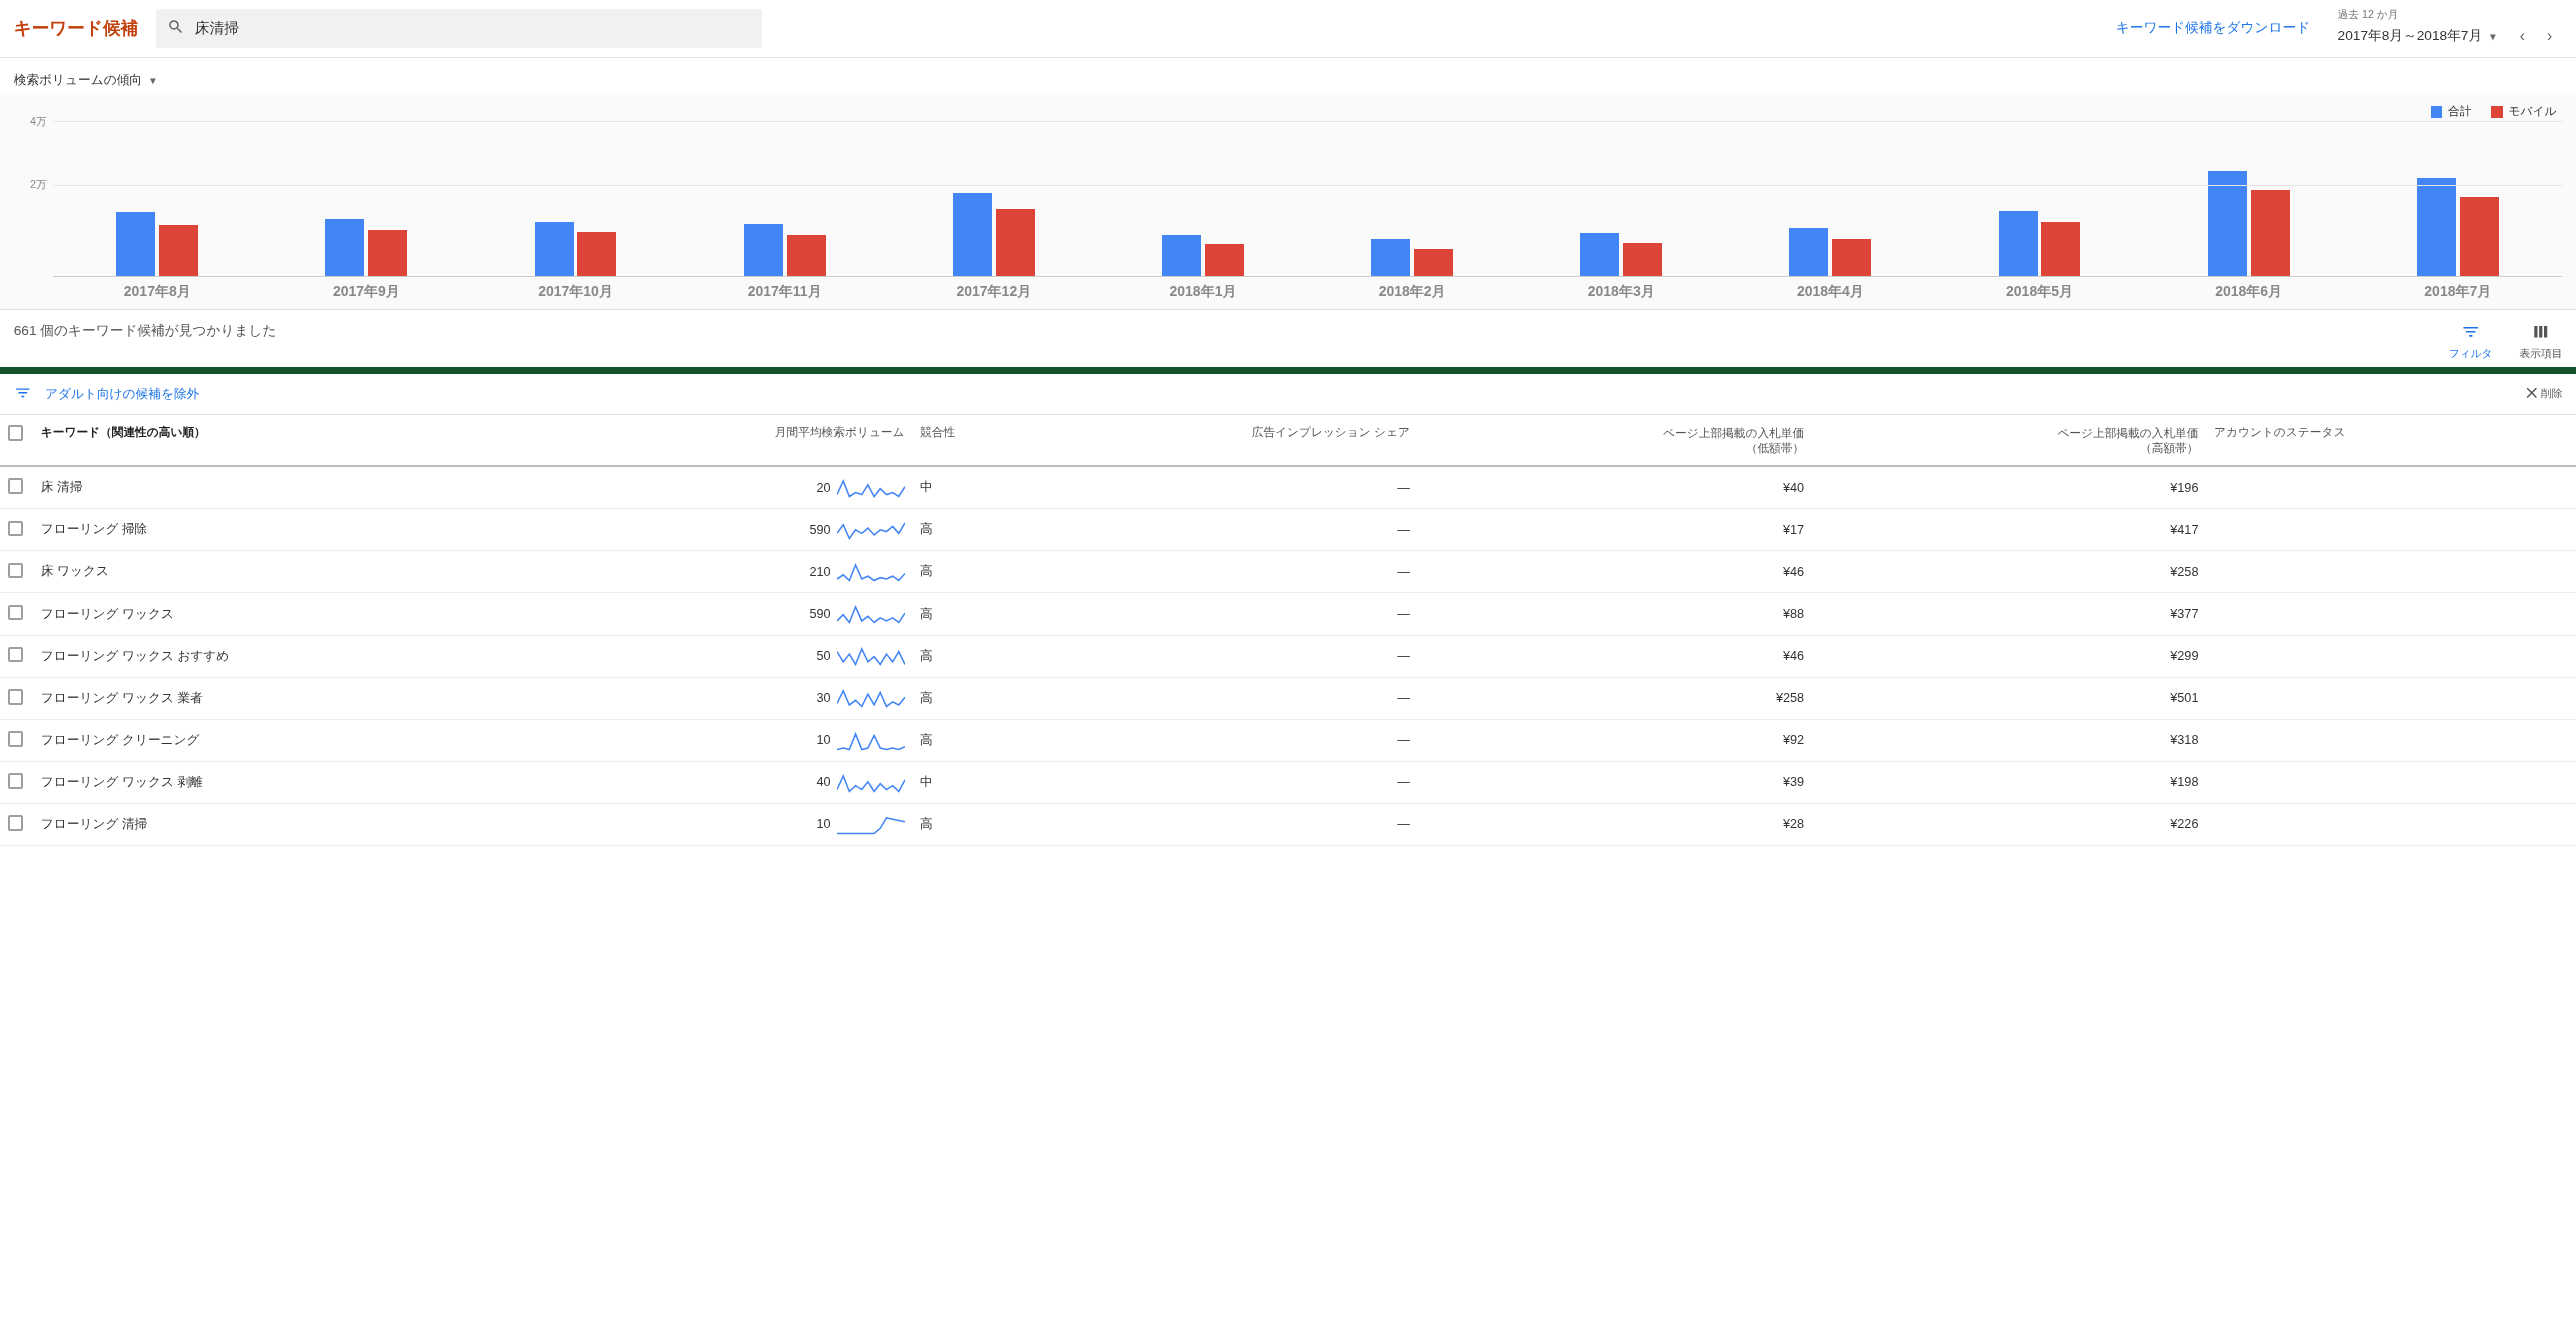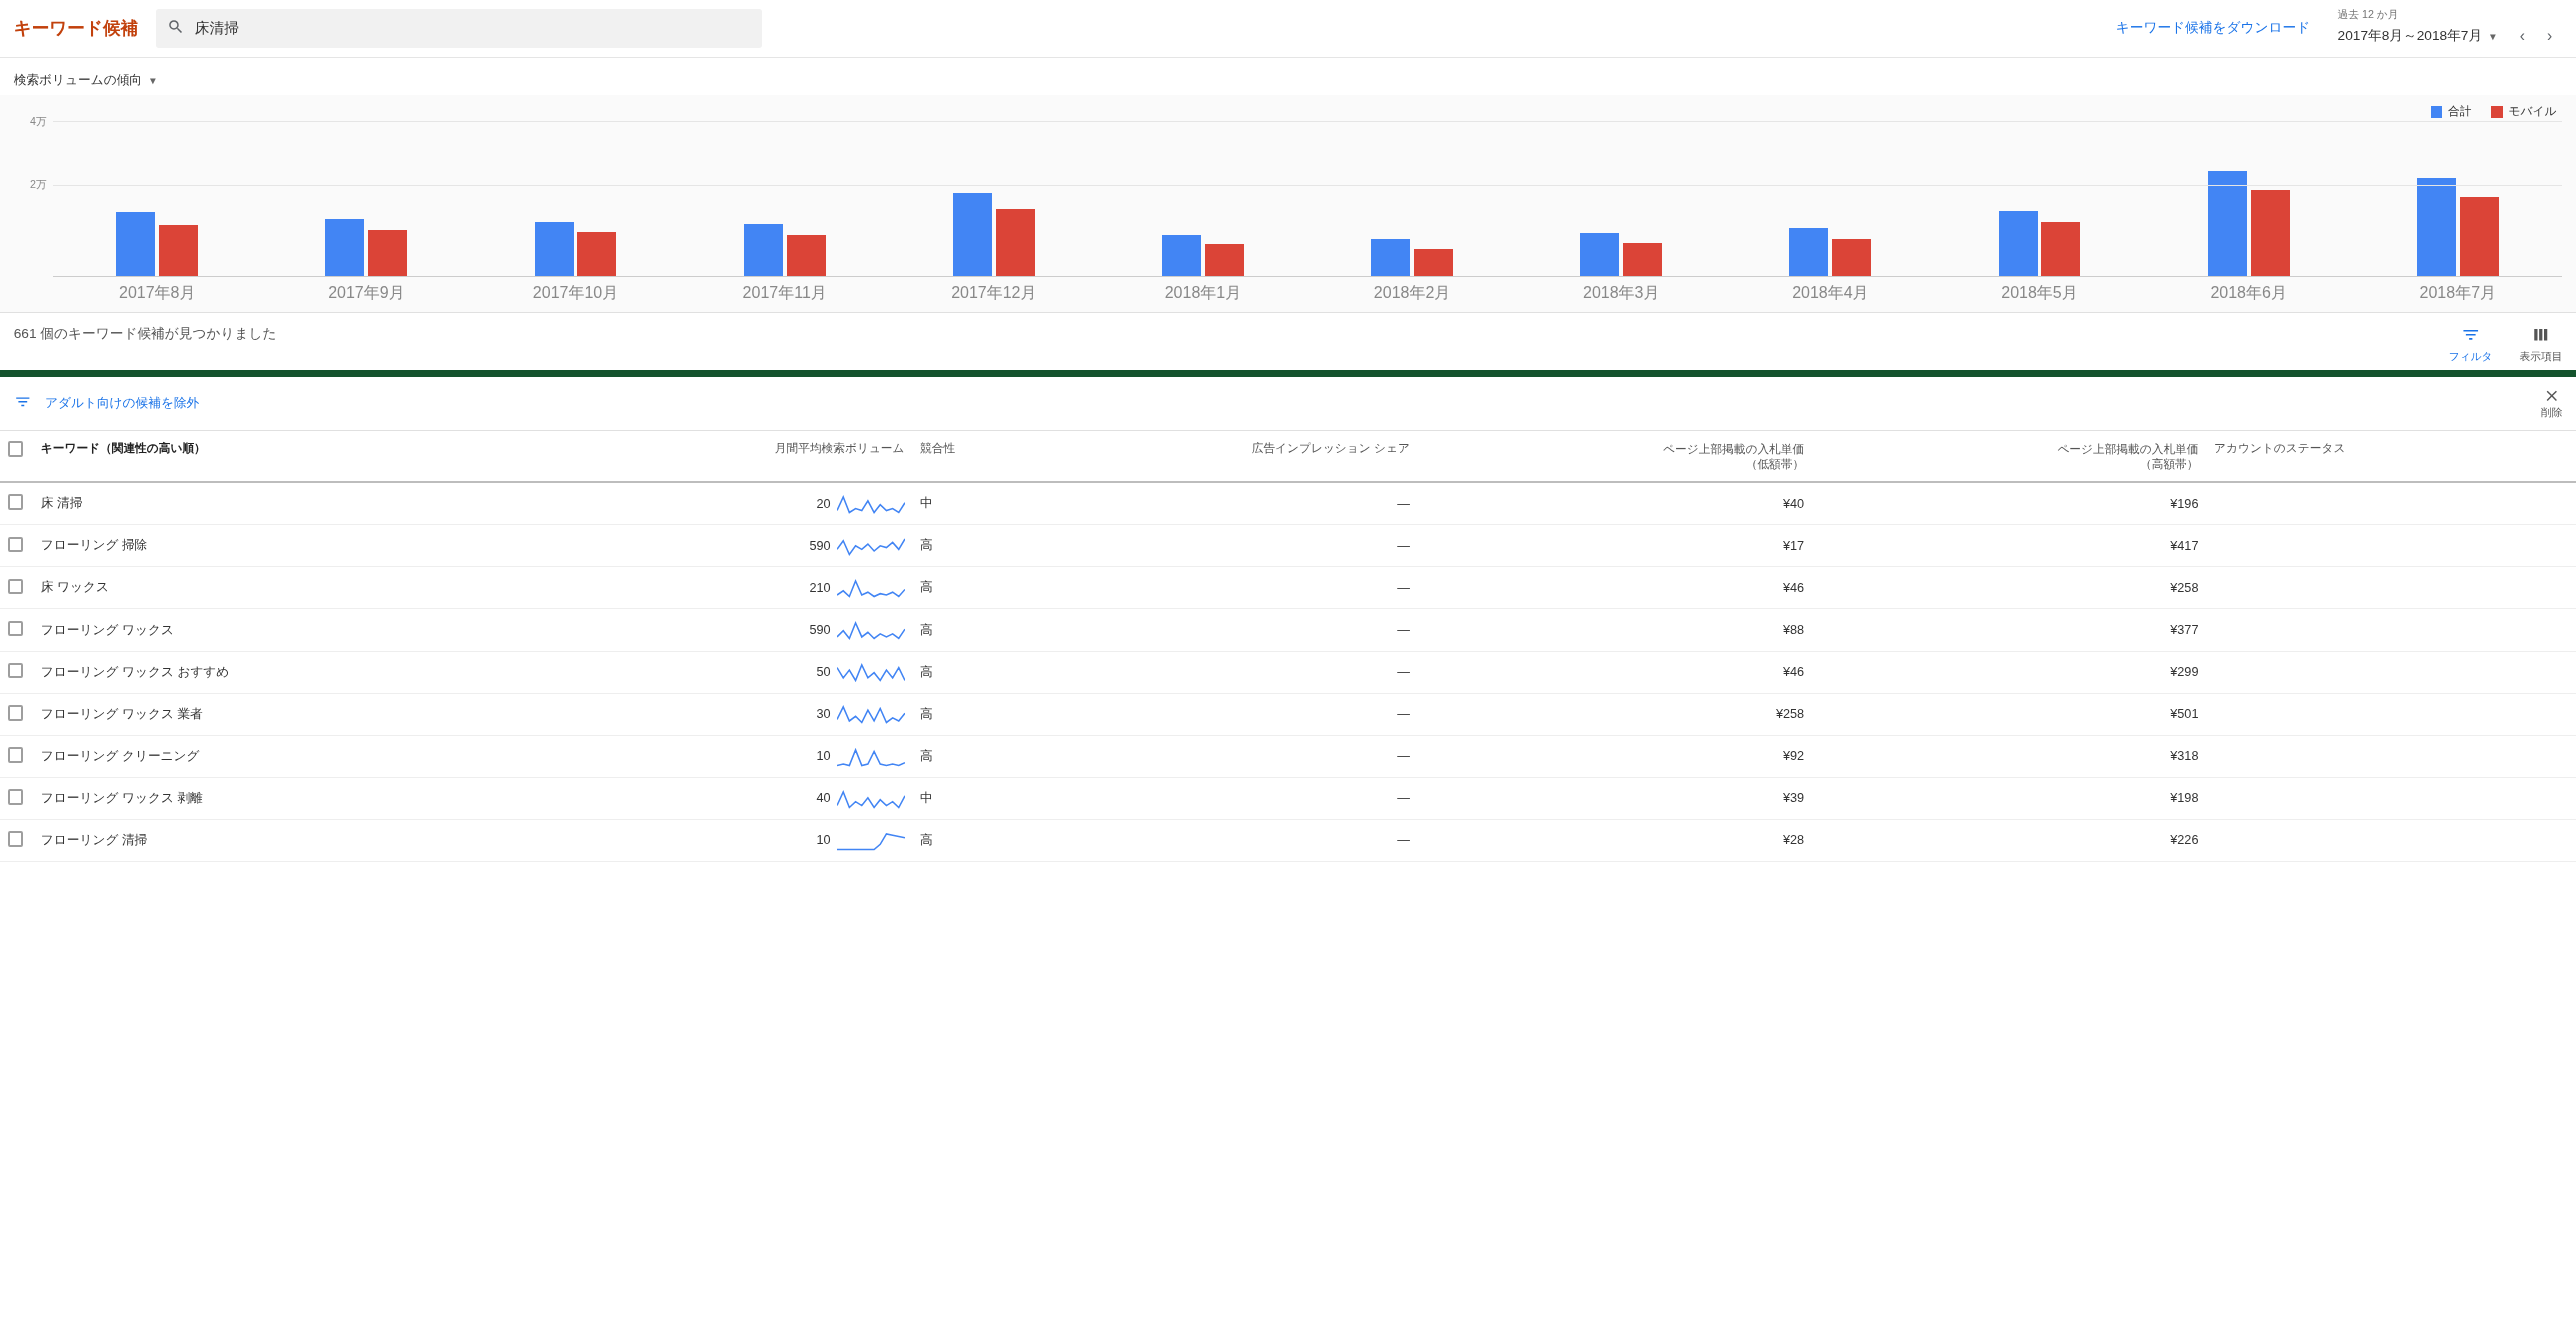--- a/index.html
+++ b/index.html
@@ -23,32 +23,32 @@
   .legend-item { display:flex; align-items:center; gap:5.9px; }
   .swatch { width:11.7px; height:11.7px; }
 
   .chart-area { position:relative; height:156px; display:flex; align-items:flex-end; margin-left:39px; }
   .ytick { position:absolute; left:-39px; width:33px; text-align:right; font-size:10.7px; color:#888; }
   .ygrid { position:absolute; left:0; right:0; height:0; border-top:1px solid #e5e5e5; }
   .bars-row { display:flex; align-items:flex-end; width:100%; height:127px; border-bottom:1px solid #ccc; }
   .month-col { flex:1; display:flex; align-items:flex-end; justify-content:center; gap:3.9px; height:100%; }
   .bar { width:39px; }
   .xlabels { display:flex; margin-left:39px; }
-  .xlabels div { flex:1; text-align:center; font-size:16px; color:#888; padding-top:5.9px; }
+  .xlabels div { flex:1; text-align:center; font-size:14px; color:#888; padding-top:5.9px;font-weight:bold; }
 
   .results-bar { display:flex; align-items:flex-start; padding:11.7px 13.7px 5.9px; border-bottom:7px solid #14532d; }
   .results-text { font-size:13.7px; color:#555; }
   .tool-group { display:flex; gap:27px; margin-left:auto; }
   .tool-btn { display:flex; flex-direction:column; align-items:center; gap:3.9px; font-size:10.7px; cursor:pointer; }
   .tool-btn.active { color:#1a73e8; }
   .tool-btn svg { width:19.5px; height:19.5px; }
 
   .filter-strip { display:flex; align-items:center; padding:9.8px 13.7px; border-bottom:1px solid #e0e0e0; gap:13.7px; color:#1a73e8; font-size:12.7px; }
   .filter-strip svg { width:17.6px; height:17.6px; fill:#1a73e8; }
-  .remove-col { margin-left:auto; display:flex; flex-direction:column; align-items:center; color:#555; cursor:pointer; font-size:10.7px; }
+  .remove-col { margin-left:auto; display:flex; flex-direction:row; align-items:center; color:#555; cursor:pointer; font-size:10.7px; }
   .remove-col svg { width:17.6px; height:17.6px; fill:#555; }
 
   table.kw { width:100%; border-collapse:collapse; }
   table.kw th { font-size:11.7px; font-weight:400; color:#555; padding:9.8px 7.8px; border-bottom:2px solid #bdbdbd; text-align:right; vertical-align:top; }
   table.kw th.left { text-align:left; }
   table.kw th.kwcol { font-weight:700; color:#212121; }
   table.kw td { font-size:12.7px; padding:9.8px 7.8px; border-bottom:1px solid #eee; text-align:right; color:#333; }
   table.kw td.left { text-align:left; }
   .cb { width:15.6px; height:15.6px; border:2px solid #9e9e9e; border-radius:2px; display:inline-block; cursor:pointer; }
   .spark { display:inline-block; vertical-align:middle; }

